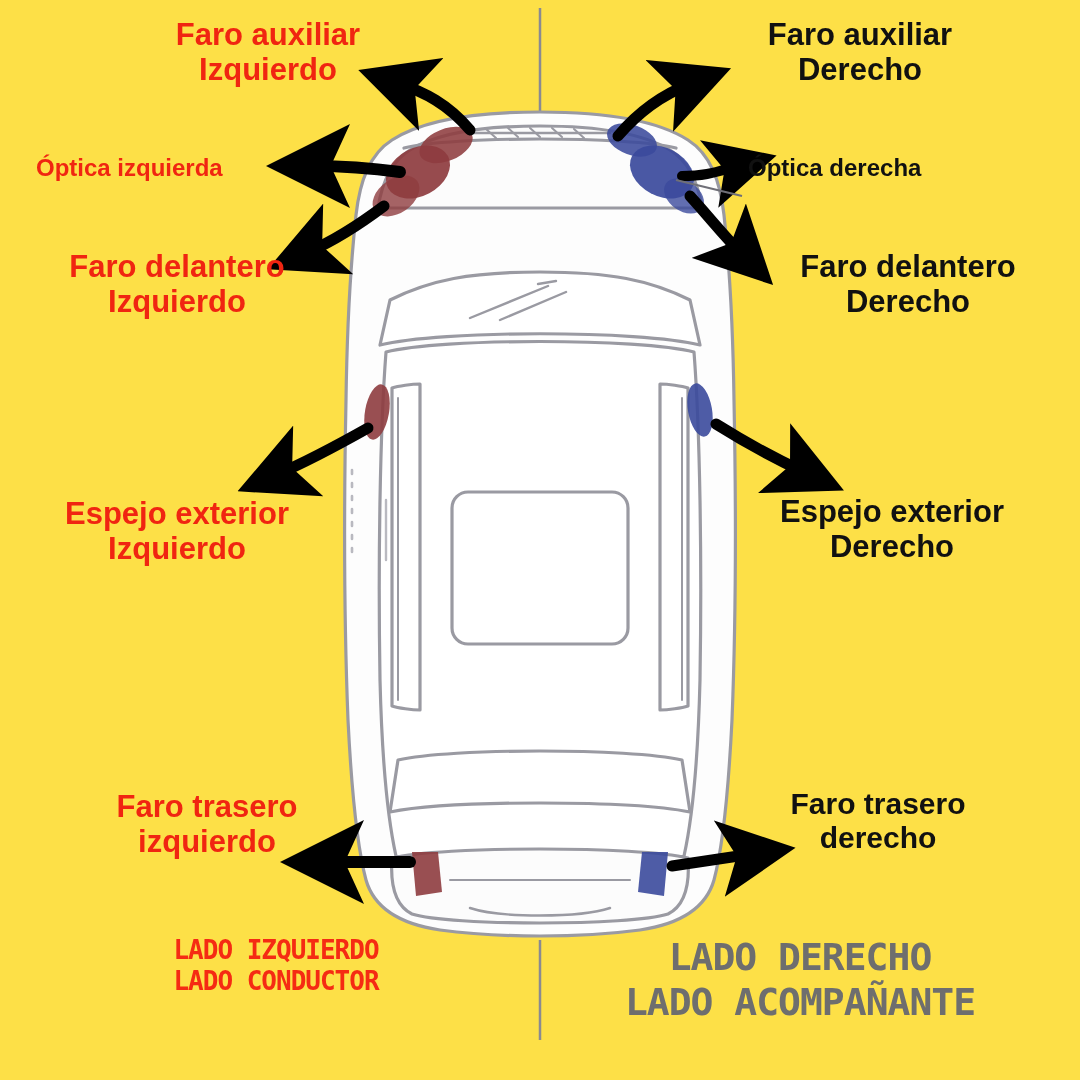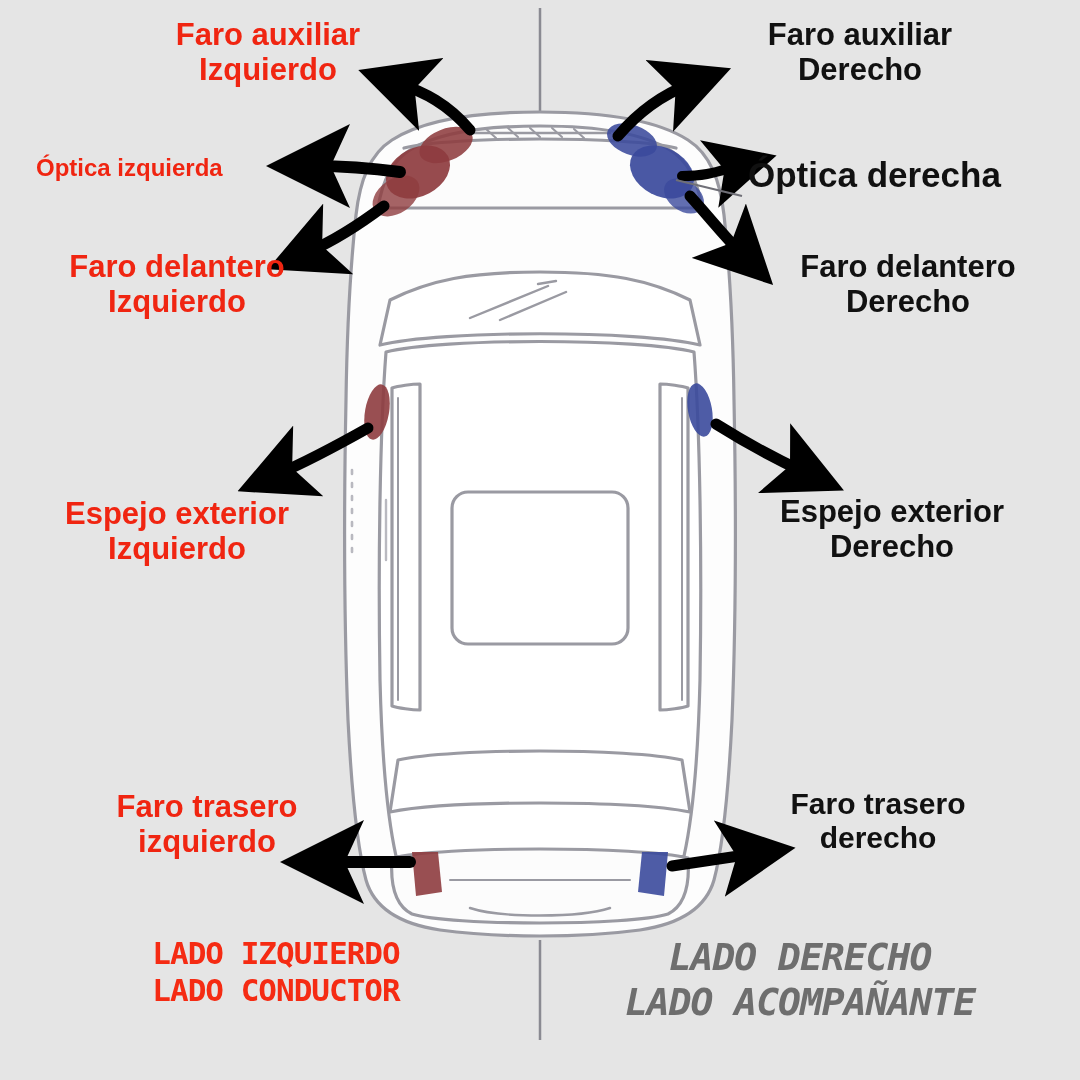--- a/index.html
+++ b/index.html
@@ -4,21 +4,21 @@
 <style>
   html, body {
     margin: 0;
     padding: 0;
     background: #ffffff;
   }
   #page {
     position: relative;
     width: 1080px;
     height: 1080px;
-    background: #e5e5e5;
+    background: #fde047;
     overflow: hidden;
     font-family: "Liberation Sans", sans-serif;
   }
   #car-svg {
     position: absolute;
     left: 0;
     top: 0;
     width: 1080px;
     height: 1080px;
   }
@@ -41,37 +41,36 @@
     font-weight: bold;
     line-height: 1.18;
     white-space: pre-line;
     letter-spacing: -1px;
   }
   .footer.left {
     color: #f52b13;
   }
   .footer.right {
     color: #6e6e6e;
-    font-style: italic;
   }
 
   
   #lbl-faro-aux-izq   { left: 118px; top: 18px;  width: 300px; font-size: 31px; text-align: center; }
   #lbl-optica-izq     { left: 36px;  top: 155px; width: 270px; font-size: 24px; text-align: left; }
   #lbl-faro-del-izq   { left: 32px;  top: 250px; width: 290px; font-size: 31px; text-align: center; }
   #lbl-espejo-izq     { left: 32px;  top: 497px; width: 290px; font-size: 31px; text-align: center; }
   #lbl-faro-tras-izq  { left: 72px;  top: 790px; width: 270px; font-size: 31px; text-align: center; }
 
   #lbl-faro-aux-der   { left: 700px; top: 18px;  width: 320px; font-size: 31px; text-align: center; }
-  #lbl-optica-der     { left: 748px; top: 155px; width: 300px; font-size: 35px; text-align: left; }
+  #lbl-optica-der     { left: 748px; top: 155px; width: 300px; font-size: 24px; text-align: left; }
   #lbl-faro-del-der   { left: 758px; top: 250px; width: 300px; font-size: 31px; text-align: center; }
   #lbl-espejo-der     { left: 742px; top: 495px; width: 300px; font-size: 31px; text-align: center; }
   #lbl-faro-tras-der  { left: 748px; top: 787px; width: 260px; font-size: 30px; text-align: center; }
 
-  #footer-left  { left: 66px;  top: 935px; width: 420px; font-size: 31px; text-align: center; }
+  #footer-left  { left: 66px;  top: 935px; width: 420px; font-size: 26px; text-align: center; }
   #footer-right { left: 570px; top: 935px; width: 460px; font-size: 38px; text-align: center; }
 </style>
 </head>
 <body>
 
 <div id="page">
 
   <svg id="car-svg" viewBox="0 0 1080 1080">
     <defs>
       <marker id="ah" markerWidth="7" markerHeight="7" refX="3" refY="3.5" orient="auto">

